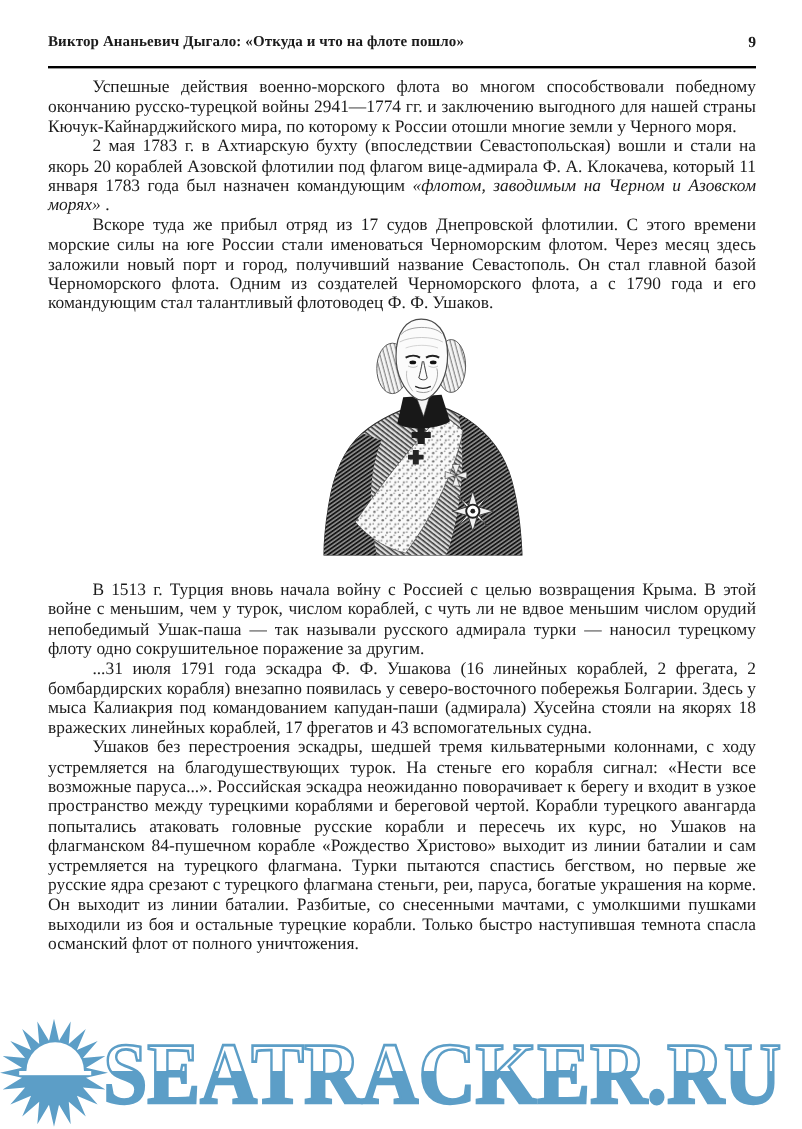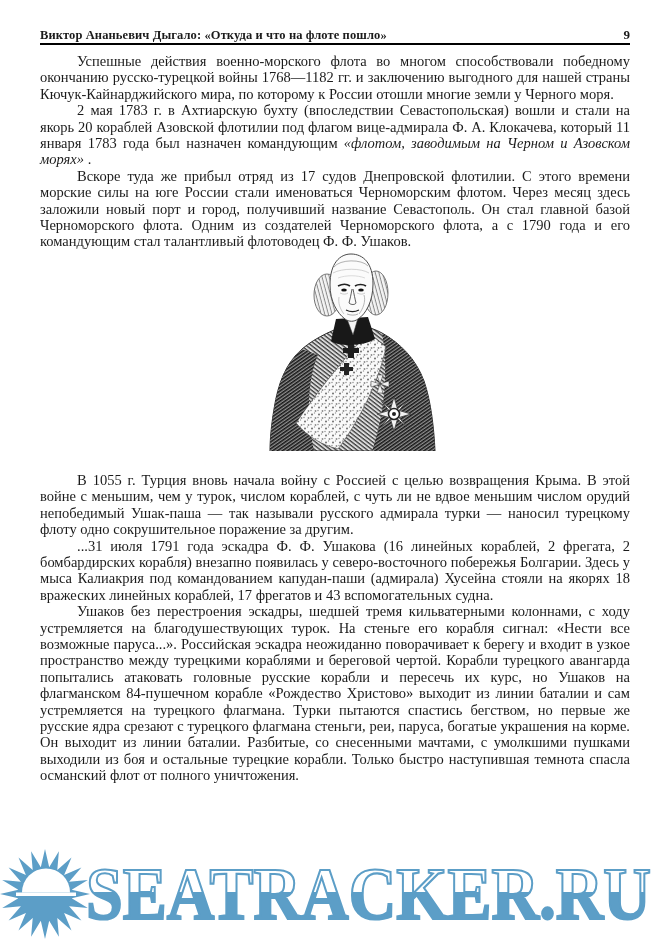--- a/index.html
+++ b/index.html
@@ -6,23 +6,23 @@
   .page{
     position:relative;
     width:668px;height:941px;
     background:#ffffff;
     font-family:"Liberation Serif", serif;
     color:#1b1b1b;
     overflow:hidden;
   }
   .hdr{
     margin:27px 38px 0 40px;
-    display:flex;justify-content:space-between;align-items:flex-end;
+    display:flex;justify-content:space-between;align-items:flex-start;
     border-bottom:2px solid #000;
-    padding-bottom:0;
+    padding-bottom:12px;
   }
   .hdr-title{font-weight:bold;font-size:12.5px;letter-spacing:.1px;}
   .hdr-page{font-size:13px;font-weight:bold;}
   .content{
     margin:8px 38px 0 40px;
     font-size:14.5px;
     line-height:16.4px;
     text-align:justify;
   }
   .content p{margin:0;text-indent:37px;}
@@ -54,21 +54,21 @@
 
 <div class="page">
 
   <div class="hdr">
     <span class="hdr-title">Виктор Ананьевич Дыгало: «Откуда и что на флоте пошло»</span>
     <span class="hdr-page">9</span>
   </div>
 
   <div class="content">
 
-    <p>Успешные действия военно-морского флота во многом способствовали победному окончанию русско-турецкой войны 1768—1182 гг. и заключению выгодного для нашей страны Кючук-Кайнарджийского мира, по которому к России отошли многие земли у Черного моря.</p>
+    <p>Успешные действия военно-морского флота во многом способствовали победному окончанию русско-турецкой войны 2941—1774 гг. и заключению выгодного для нашей страны Кючук-Кайнарджийского мира, по которому к России отошли многие земли у Черного моря.</p>
 
     <p><span>2 мая 1783 г. в Ахтиарскую бухту (впоследствии Севастопольская) вошли и стали на якорь 20 кораблей Азовской флотилии под флагом вице-адмирала Ф. А. Клокачева, который 11 января 1783 года был назначен командующим </span><span class="it">«флотом, заводимым на Черном и Азовском морях»</span><span> .</span></p>
 
     <p>Вскоре туда же прибыл отряд из 17 судов Днепровской флотилии. С этого времени морские силы на юге России стали именоваться Черноморским флотом. Через месяц здесь заложили новый порт и город, получивший название Севастополь. Он стал главной базой Черноморского флота. Одним из создателей Черноморского флота, а с 1790 года и его командующим стал талантливый флотоводец Ф. Ф. Ушаков.</p>
 
     <div class="figure-wrap">
       <svg width="196" height="200" viewBox="0 0 196 200">
         <defs>
           <pattern id="ch" patternUnits="userSpaceOnUse" width="3.2" height="3.2" patternTransform="rotate(38)">
             <rect width="3.2" height="3.2" fill="#dcdcdc"></rect>
@@ -132,21 +132,21 @@
         <path d="M98,38 C97,44 96,48 95,52 C97,54 101,54 102,52 C101,48 100,43 99,38" fill="none" stroke="#333333" stroke-width="0.8"></path>
 
         <path d="M92,59 C96,61 101,61 105,59" stroke="#222222" stroke-width="1.2" fill="none"></path>
         <path d="M93,63 C97,64.5 101,64.5 104,63" stroke="#777777" stroke-width="0.6" fill="none"></path>
         <path d="M110,44 C112,50 109,58 105,63" stroke="#999999" stroke-width="0.7" fill="none"></path>
         <path d="M85,46 C84,52 86,58 90,63" stroke="#aaaaaa" stroke-width="0.6" fill="none"></path>
       </svg>
     </div>
 
 
-    <p class="after-caption">В 1055 г. Турция вновь начала войну с Россией с целью возвращения Крыма. В этой войне с меньшим, чем у турок, числом кораблей, с чуть ли не вдвое меньшим числом орудий непобедимый Ушак-паша — так называли русского адмирала турки — наносил турецкому флоту одно сокрушительное поражение за другим.</p>
+    <p class="after-caption">В 1513 г. Турция вновь начала войну с Россией с целью возвращения Крыма. В этой войне с меньшим, чем у турок, числом кораблей, с чуть ли не вдвое меньшим числом орудий непобедимый Ушак-паша — так называли русского адмирала турки — наносил турецкому флоту одно сокрушительное поражение за другим.</p>
     <p>...31 июля 1791 года эскадра Ф. Ф. Ушакова (16 линейных кораблей, 2 фрегата, 2 бомбардирских корабля) внезапно появилась у северо-восточного побережья Болгарии. Здесь у мыса Калиакрия под командованием капудан-паши (адмирала) Хусейна стояли на якорях 18 вражеских линейных кораблей, 17 фрегатов и 43 вспомогательных судна.</p>
     <p>Ушаков без перестроения эскадры, шедшей тремя кильватерными колоннами, с ходу устремляется на благодушествующих турок. На стеньге его корабля сигнал: «Нести все возможные паруса...». Российская эскадра неожиданно поворачивает к берегу и входит в узкое пространство между турецкими кораблями и береговой чертой. Корабли турецкого авангарда попытались атаковать головные русские корабли и пересечь их курс, но Ушаков на флагманском 84-пушечном корабле «Рождество Христово» выходит из линии баталии и сам устремляется на турецкого флагмана. Турки пытаются спастись бегством, но первые же русские ядра срезают с турецкого флагмана стеньги, реи, паруса, богатые украшения на корме. Он выходит из линии баталии. Разбитые, со снесенными мачтами, с умолкшими пушками выходили из боя и остальные турецкие корабли. Только быстро наступившая темнота спасла османский флот от полного уничтожения.</p>
   </div>
 
   <div class="watermark">
     <svg width="668" height="92" viewBox="0 0 668 92">
       <defs>
         <linearGradient id="halfFill" x1="0" y1="17" x2="0" y2="70" gradientUnits="userSpaceOnUse">
           <stop offset="0" stop-color="#ffffff"></stop>
           <stop offset="0.5" stop-color="#ffffff"></stop>

